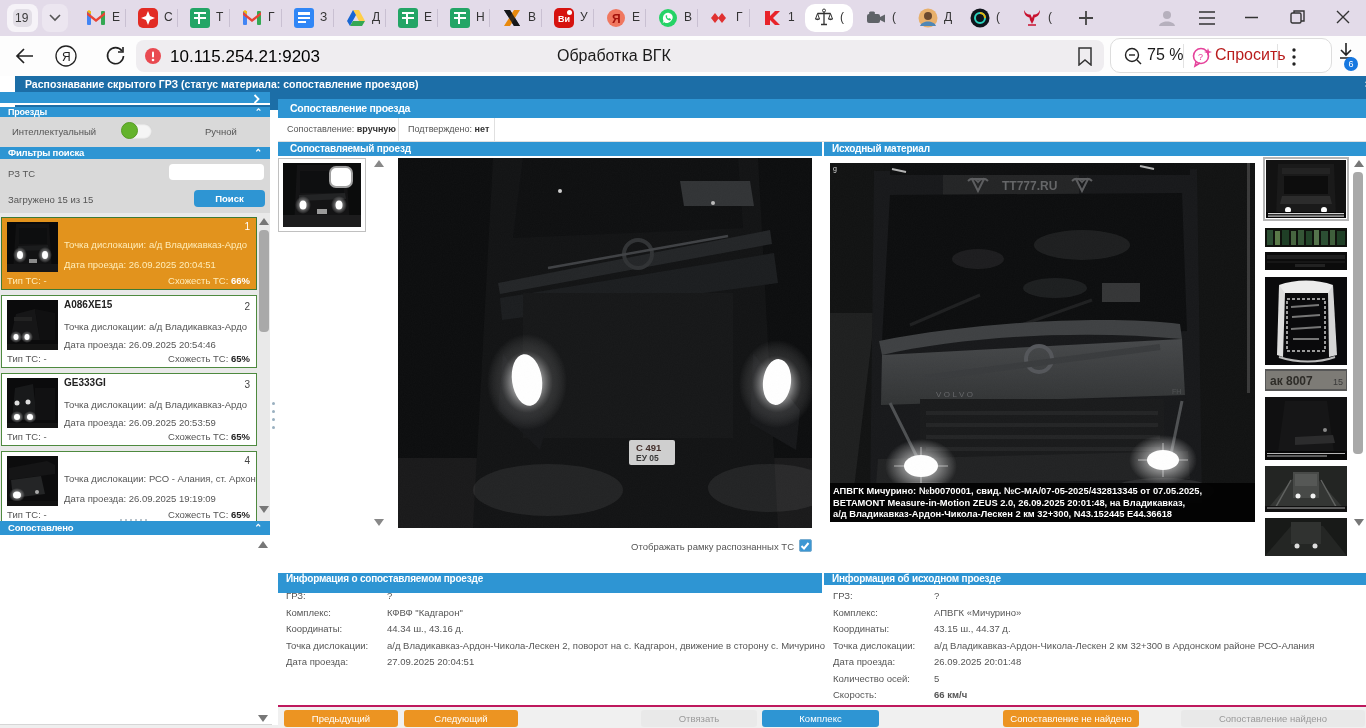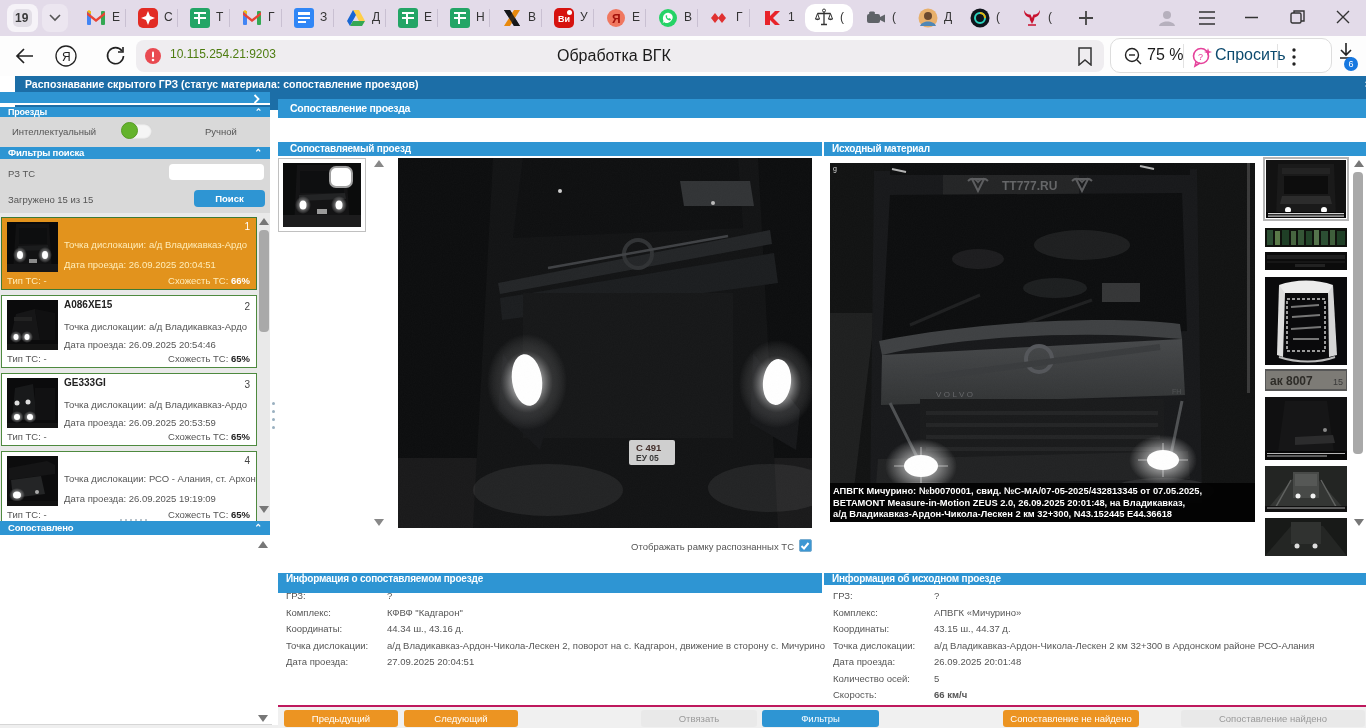--- a/index.html
+++ b/index.html
@@ -67,21 +67,21 @@
 .btn.blue { background:#2e95d3; color:#fff; }
 .btn.gray { background:#e9e9e9; color:#999; }
 </style>
 </head>
 <body>
 <div id="stage">
 
   <div id="tabbar">
     <div class="tgroup" style="left:7px;width:31px;">
         <span style="position:absolute;left:6px;top:5px;width:19px;height:18px;background:#e2dee6;border-radius:5px;"></span>
-        <span style="position:absolute;left:8px;top:7px;font-size:12px;color:#3a3a3a;font-weight:bold;">19</span>
+        <span style="position:absolute;left:8px;top:7px;font-size:12px;color:#3a3a3a;">19</span>
       </div>
     <div class="tgroup" style="left:42px;width:26px;background:#ece6f0;">
         <svg class="abs" style="left:6px;top:10px;" width="14" height="8">
           <path d="M2 1 L7 6 L12 1" stroke="#555" stroke-width="1.6" fill="none"></path>
         </svg>
       </div>
 
     <svg class="ticon" style="left:86px;" viewBox="0 0 20 20">
         <rect x="1" y="3" width="4" height="14" rx="1" fill="#4285f4"></rect>
         <rect x="15" y="3" width="4" height="14" rx="1" fill="#34a853"></rect>
@@ -249,41 +249,41 @@
         <path d="M18 6 A8 8 0 1 0 19.5 11" stroke="#222" stroke-width="1.6" fill="none"></path>
         <path d="M19 2 L19 7 L14 7" fill="none" stroke="#222" stroke-width="1.6"></path>
       </svg>
   </div>
   <div id="urlpill">
     <svg class="abs" style="left:9px;top:8px;" width="16" height="16">
         <circle cx="8" cy="8" r="8" fill="#e94a51"></circle>
         <rect x="7" y="3.5" width="2" height="6" rx="1" fill="#fff"></rect>
         <circle cx="8" cy="12" r="1.3" fill="#fff"></circle>
       </svg>
-    <span class="abs" style="left:34px;top:7px;font-size:12px;color:#4d7c0f;">10.115.254.21:9203</span>
+    <span class="abs" style="left:34px;top:7px;font-size:17px;color:#000000;">10.115.254.21:9203</span>
     <span class="abs" style="left:421px;top:7px;font-size:16px;color:#1b1b1b;">Обработка ВГК</span>
     <svg class="abs" style="left:940px;top:7px;" width="18" height="19">
         <path d="M3 1 H15 V18 L9 13 L3 18Z" fill="none" stroke="#333" stroke-width="1.5"></path>
       </svg>
   </div>
   <div class="abs" style="left:1110px;top:38px;width:222px;height:35px;background:#fff;border:1px solid #ddd;border-radius:10px;">
     <svg class="abs" style="left:13px;top:8px;" width="19" height="19">
         <circle cx="8" cy="8" r="6.5" fill="none" stroke="#222" stroke-width="1.4"></circle>
         <path d="M13 13 L17 17" stroke="#222" stroke-width="1.4"></path>
         <path d="M5 8 H11" stroke="#222" stroke-width="1.4"></path>
       </svg>
     <span class="abs" style="left:36px;top:7px;font-size:16px;color:#1b1b1b;">75 %</span>
     <span class="abs" style="left:72px;top:5px;width:1px;height:24px;background:#e2e2e2;"></span>
     <svg class="abs" style="left:80px;top:7px;" width="22" height="22">
         <circle cx="10" cy="10" r="7.5" fill="none" stroke="#e5429b" stroke-width="1.6"></circle>
         <path d="M5 16 L4 20 L9 17" fill="none" stroke="#e5429b" stroke-width="1.6"></path>
         <text x="7" y="13.5" font-size="9" fill="#e5429b" font-family="Liberation Sans">?</text>
         <path d="M17 2 L18 5 L21 6 L18 7 L17 10 L16 7 L13 6 L16 5Z" fill="#e5429b"></path>
       </svg>
-    <span class="abs" style="left:104px;top:7px;font-size:16px;color:#0c4a6e;">Спросить</span>
+    <span class="abs" style="left:104px;top:7px;font-size:16px;color:#b91c1c;">Спросить</span>
     <span class="abs" style="left:166px;top:5px;width:1px;height:24px;background:#e2e2e2;"></span>
     <svg class="abs" style="left:180px;top:8px;" width="6" height="20">
         <circle cx="3" cy="3" r="1.7" fill="#222"></circle>
         <circle cx="3" cy="10" r="1.7" fill="#222"></circle>
         <circle cx="3" cy="17" r="1.7" fill="#222"></circle>
       </svg>
   </div>
   <svg class="abs" style="left:1337px;top:42px;" width="18" height="20">
       <path d="M9 1 V13 M4 8 L9 13 L14 8 M3 16 H15" stroke="#222" stroke-width="1.6" fill="none"></path>
     </svg>
@@ -414,20 +414,26 @@
   <div class="abs" style="left:120px;top:518px;width:40px;height:4px;">
     <span style="position:absolute;left:0;top:1px;width:2px;height:2px;background:#b9c4cc;"></span>
     <span style="position:absolute;left:5px;top:1px;width:2px;height:2px;background:#b9c4cc;"></span>
     <span style="position:absolute;left:10px;top:1px;width:2px;height:2px;background:#b9c4cc;"></span>
     <span style="position:absolute;left:15px;top:1px;width:2px;height:2px;background:#b9c4cc;"></span>
     <span style="position:absolute;left:20px;top:1px;width:2px;height:2px;background:#b9c4cc;"></span>
     <span style="position:absolute;left:25px;top:1px;width:2px;height:2px;background:#b9c4cc;"></span>
   </div>
 
   <div id="mhdr" class="bluehdr">Сопоставление проезда</div>
+  <div id="subrow">
+    <span style="position:absolute;left:9px;top:6px;">Сопоставление: <b style="color:#333;">вручную</b></span>
+    <span style="position:absolute;left:120px;top:0;width:1px;height:24px;background:#e0e0e0;"></span>
+    <span style="position:absolute;left:130px;top:6px;">Подтверждено: <b style="color:#333;">нет</b></span>
+    <span style="position:absolute;left:216px;top:0;width:1px;height:24px;background:#e0e0e0;"></span>
+  </div>
 
   <div id="lefthdr" class="bluehdr">Сопоставляемый проезд</div>
   <div id="righthdr" class="bluehdr">Исходный материал</div>
 
   <div class="abs" id="lthumbbox" style="left:278px;top:158px;width:88px;height:74px;border:1px solid #c0c0c0;background:#fff;padding:4px;">
     <svg width="78" height="64">
         <defs>
           <radialGradient id="tg" cx="50%" cy="50%" r="50%">
             <stop offset="0%" stop-color="#fff" stop-opacity=".9"></stop>
             <stop offset="45%" stop-color="#fff" stop-opacity=".4"></stop>
@@ -658,18 +664,18 @@
     <div class="irow" style="left:934px;top:656px;">26.09.2025 20:01:48</div>
   <div class="irow" style="left:833px;top:673px;">Количество осей:</div>
     <div class="irow" style="left:934px;top:673px;">5</div>
   <div class="irow" style="left:833px;top:689px;">Скорость:</div>
     <div class="irow" style="left:934px;top:689px;font-weight:bold;">66 км/ч</div>
 
   <div id="footer">
     <div class="btn orange" style="left:6px;width:114px;">Предыдущий</div>
     <div class="btn orange" style="left:126px;width:114px;">Следующий</div>
     <div class="btn gray" style="left:363px;width:116px;">Отвязать</div>
-    <div class="btn blue" style="left:484px;width:117px;">Фильтры</div>
+    <div class="btn blue" style="left:484px;width:117px;">Комплекс</div>
     <div class="btn orange" style="left:725px;width:136px;">Сопоставление не найдено</div>
     <div class="btn gray" style="left:903px;width:184px;">Сопоставление найдено</div>
   </div>
 
 </div>
 
 </body></html>

